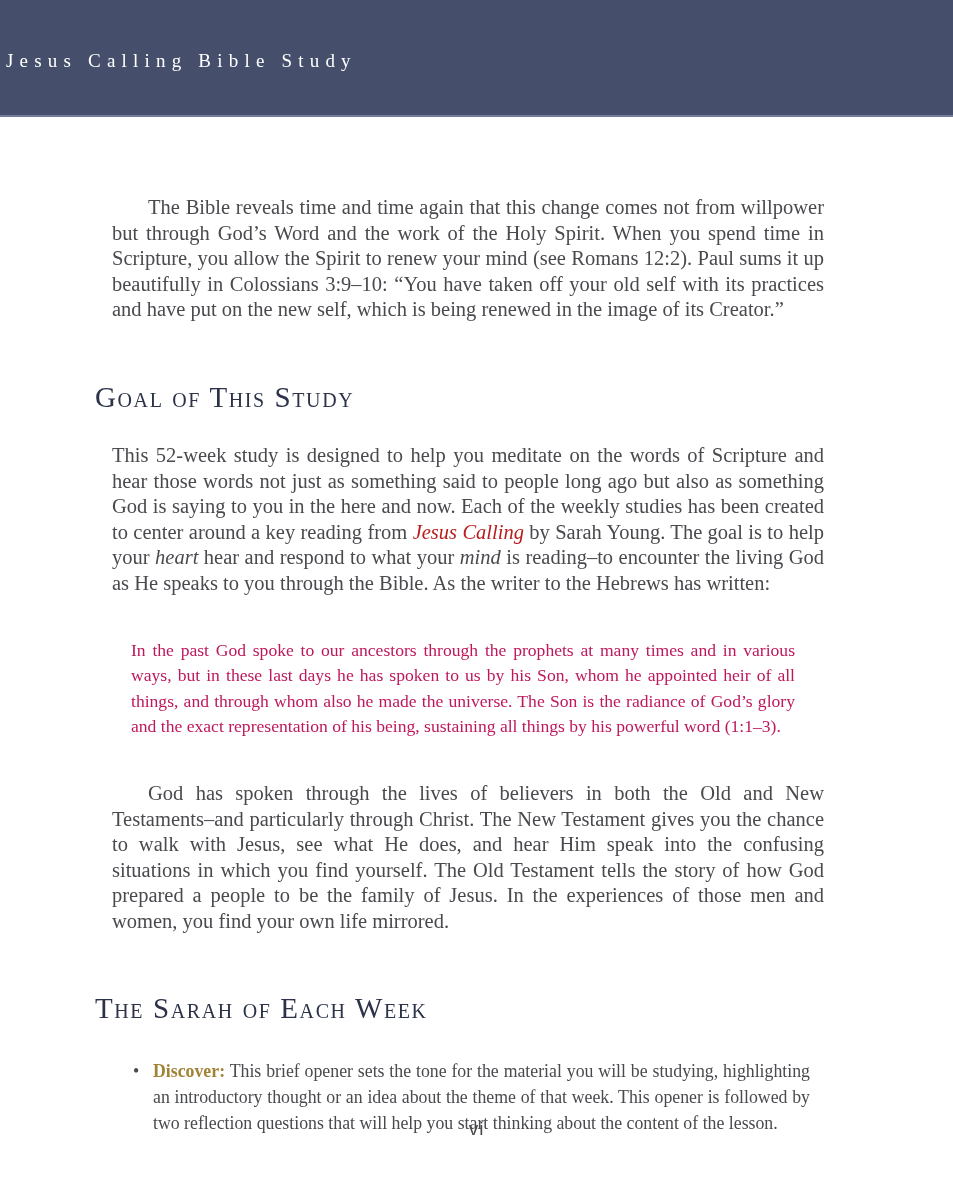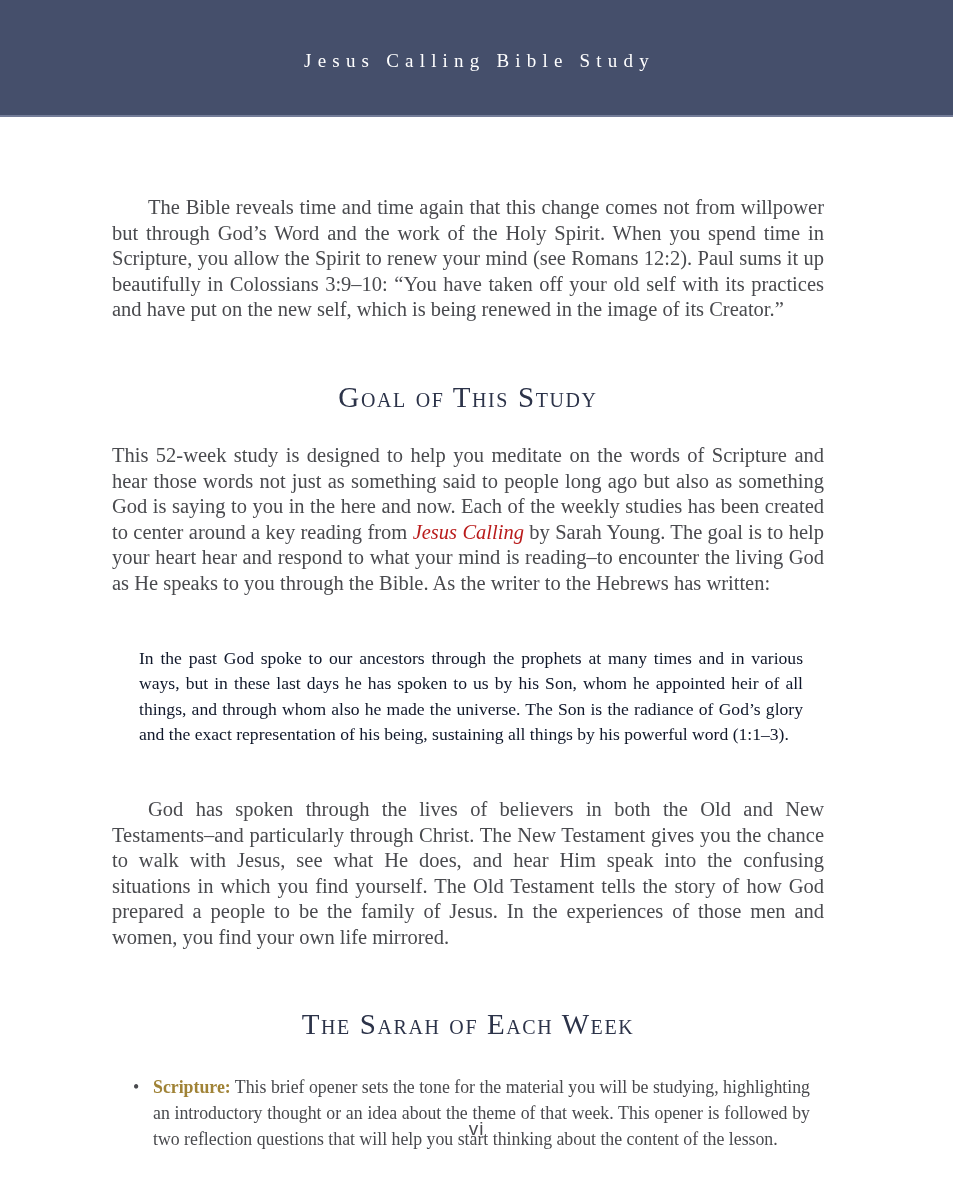--- a/index.html
+++ b/index.html
@@ -35,21 +35,21 @@
     width: 953px;
     height: 2px;
     background: #7b84a0;
     opacity: .85;
   }
   .banner-title {
     position: absolute;
     top: 50px;
     left: 0;
     width: 953px;
-    text-align: center;
+    text-align: left;
     color: #ffffff;
     font-family: "Liberation Serif", "DejaVu Serif", serif;
     font-size: 19px;
     letter-spacing: 6.2px;
     font-weight: 400;
     text-indent: 6px;
     white-space: pre;
   }
 
   
@@ -75,33 +75,32 @@
 
   h2.section-heading {
     margin: 0;
     color: #2c3349;
     font-weight: 400;
     font-size: 29px;
     line-height: 34px;
     font-variant: small-caps;
     letter-spacing: 1.6px;
     font-family: "Liberation Serif", "DejaVu Serif", serif;
-    text-align: center;
   }
   .gap-heading  { height: 40px; }
   .gap-after-h  { height: 12px; }
   .gap-quote    { height: 24px; }
   .gap-bullets  { height: 22px; }
 
   blockquote.quote {
-    margin: 8px;
+    margin: 0;
     padding: 0 0 0 36px;
     width: 700px;
     box-sizing: border-box;
-    color: #0f172a;
+    color: #be185d;
     font-size: 17.6px;
     line-height: 25.6px;
     text-align: justify;
     font-family: "Liberation Serif", "DejaVu Serif", serif;
   }
 
   ul.element-list {
     margin: 0;
     padding: 0;
     list-style: none;
@@ -124,20 +123,21 @@
     color: #494a4e;
     font-size: 17.8px;
     line-height: 25.6px;
   }
 
   .em-gold {
     color: #b91c1c;
     font-style: italic;
   }
   .em-plain {
+    font-style: italic;
   }
   .label-gold {
     color: #a08337;
     font-weight: bold;
   }
 
   .folio {
     position: absolute;
     left: 0;
     top: 1118px;
@@ -181,20 +181,20 @@
     <div class="gap-heading"></div>
 
     <h2 class="section-heading">The Sarah of Each Week</h2>
 
     <div class="gap-after-h"></div>
 
 
     <div class="gap-bullets"></div>
 
     <ul class="element-list">
-      <li><span class="bullet">•</span><span class="label-gold">Scripture:</span><span> This brief opener sets the tone for the material you will be studying, highlighting an introductory thought or an idea about the theme of that week. This opener is followed by two reflection questions that will help you start thinking about the content of the lesson.</span></li>
+      <li><span class="bullet">•</span><span class="label-gold">Discover:</span><span> This brief opener sets the tone for the material you will be studying, highlighting an introductory thought or an idea about the theme of that week. This opener is followed by two reflection questions that will help you start thinking about the content of the lesson.</span></li>
     </ul>
 
   </div>
 
   <div class="folio">vi</div>
 
 </div>
 
 </body></html>

